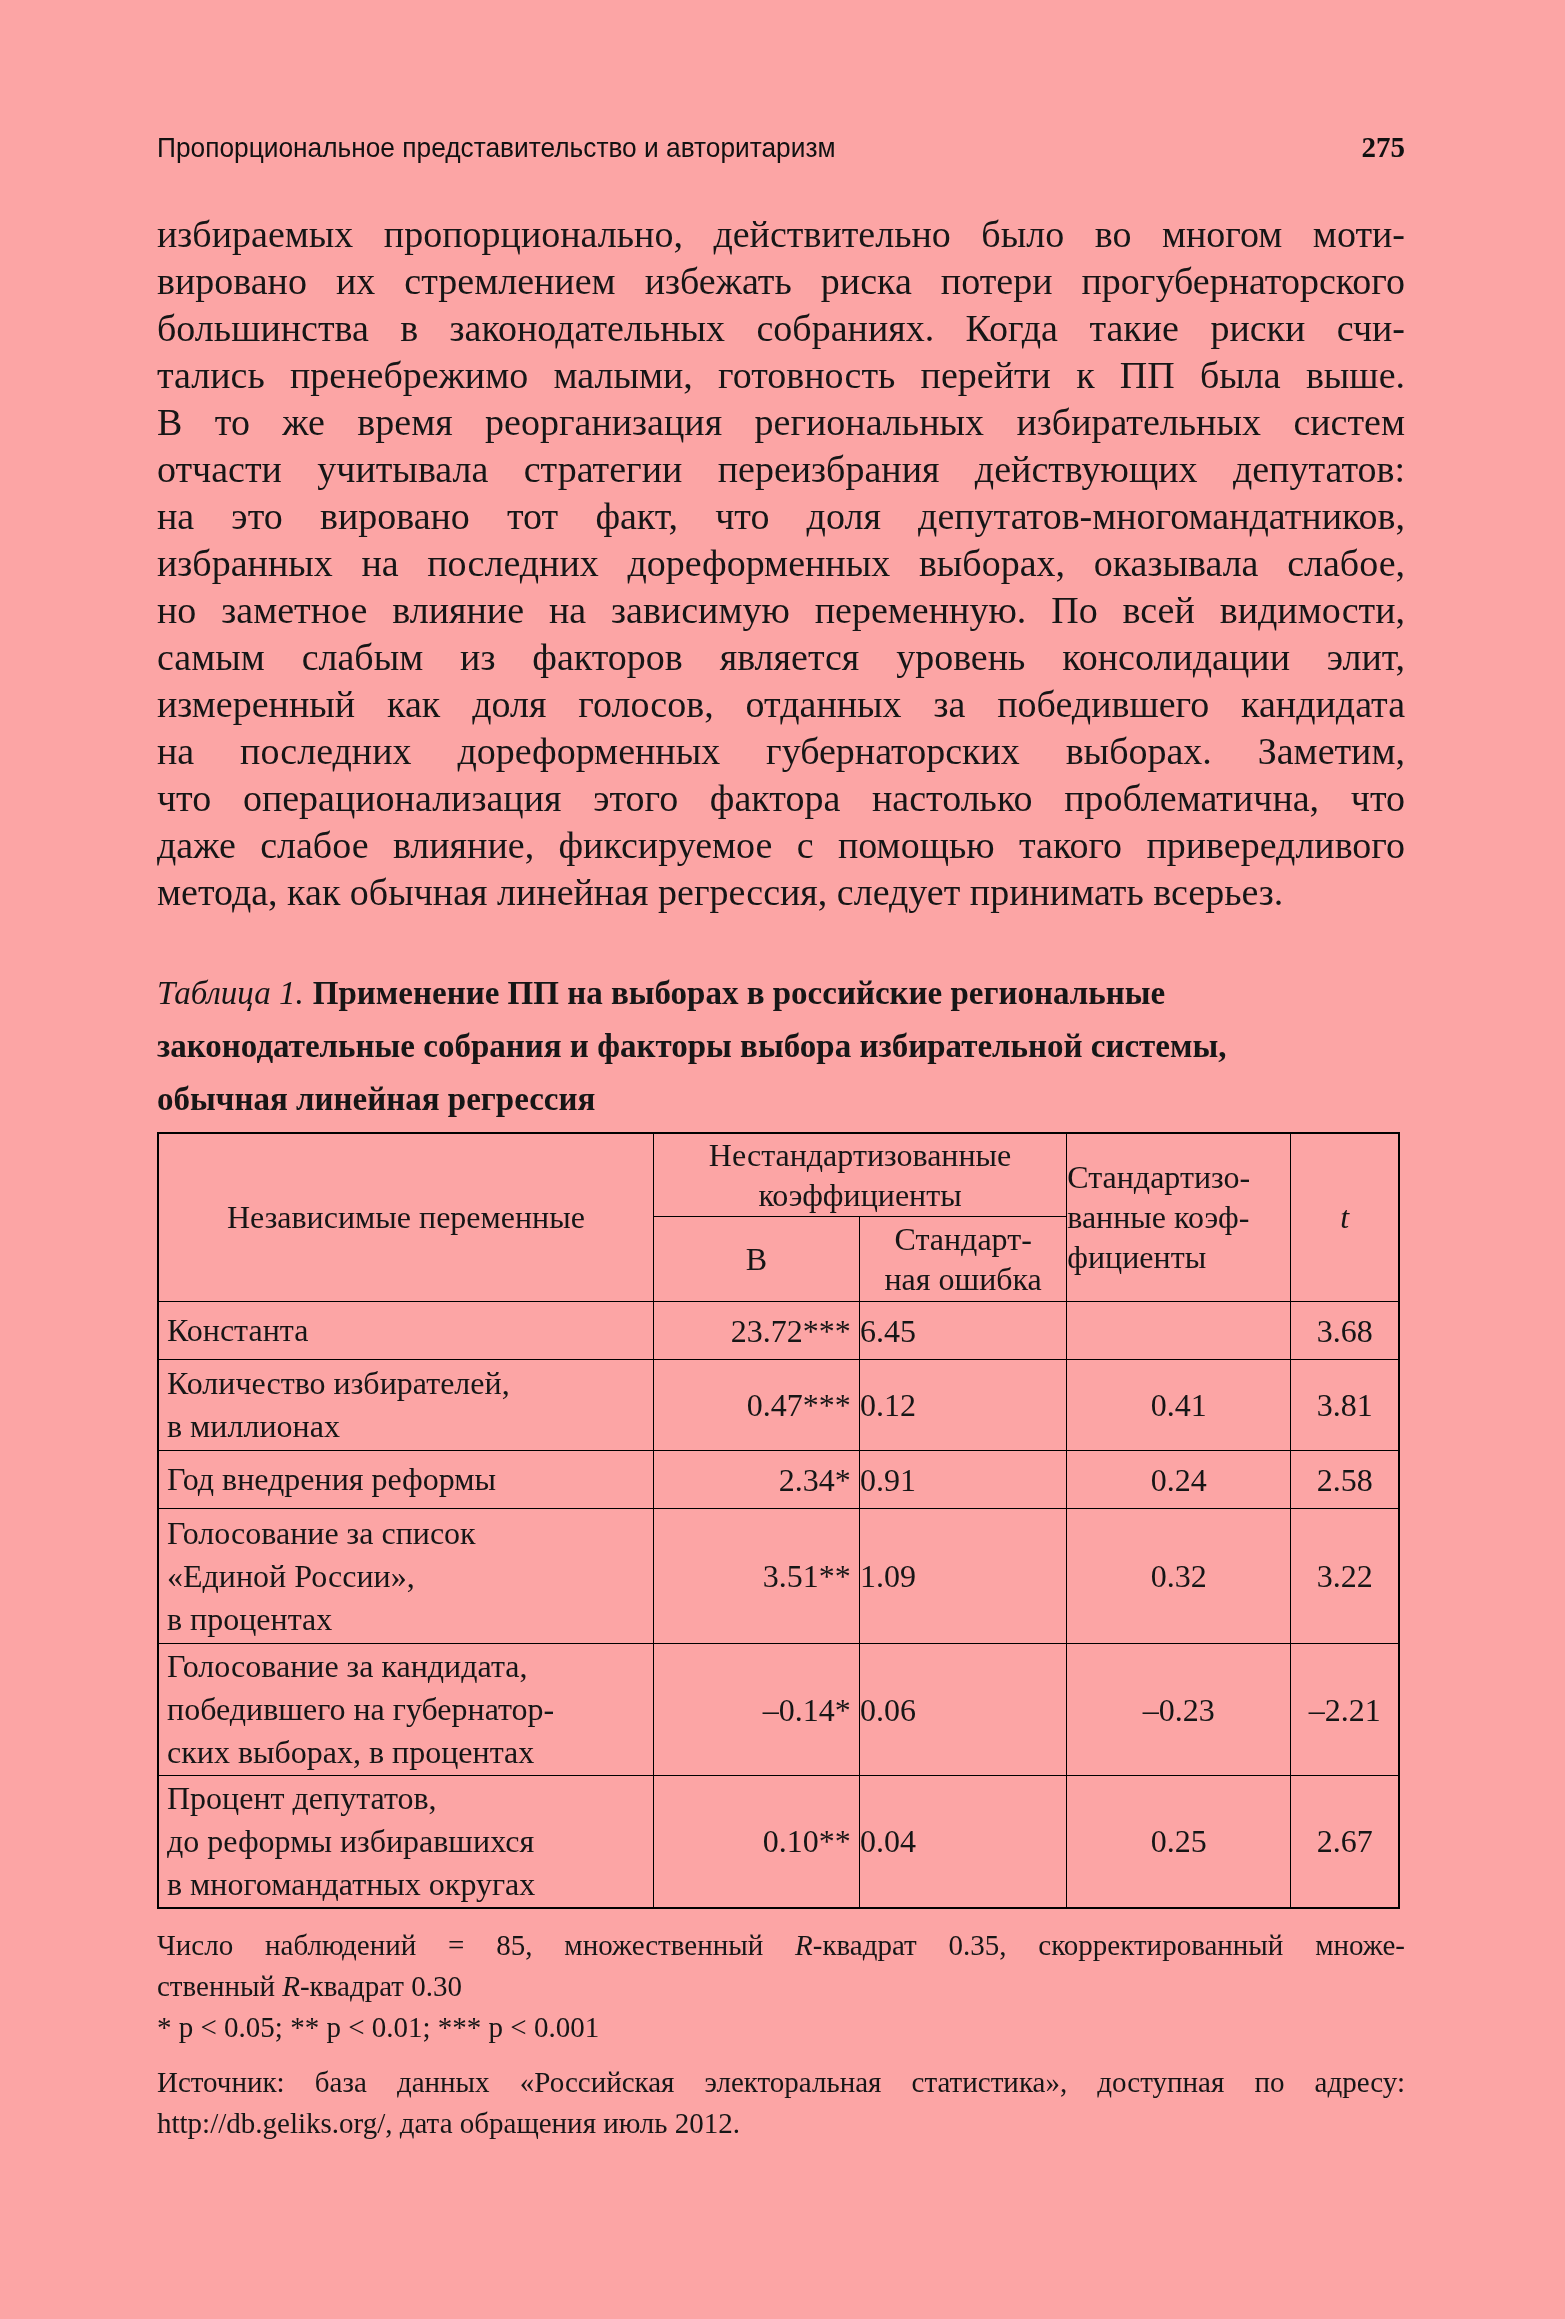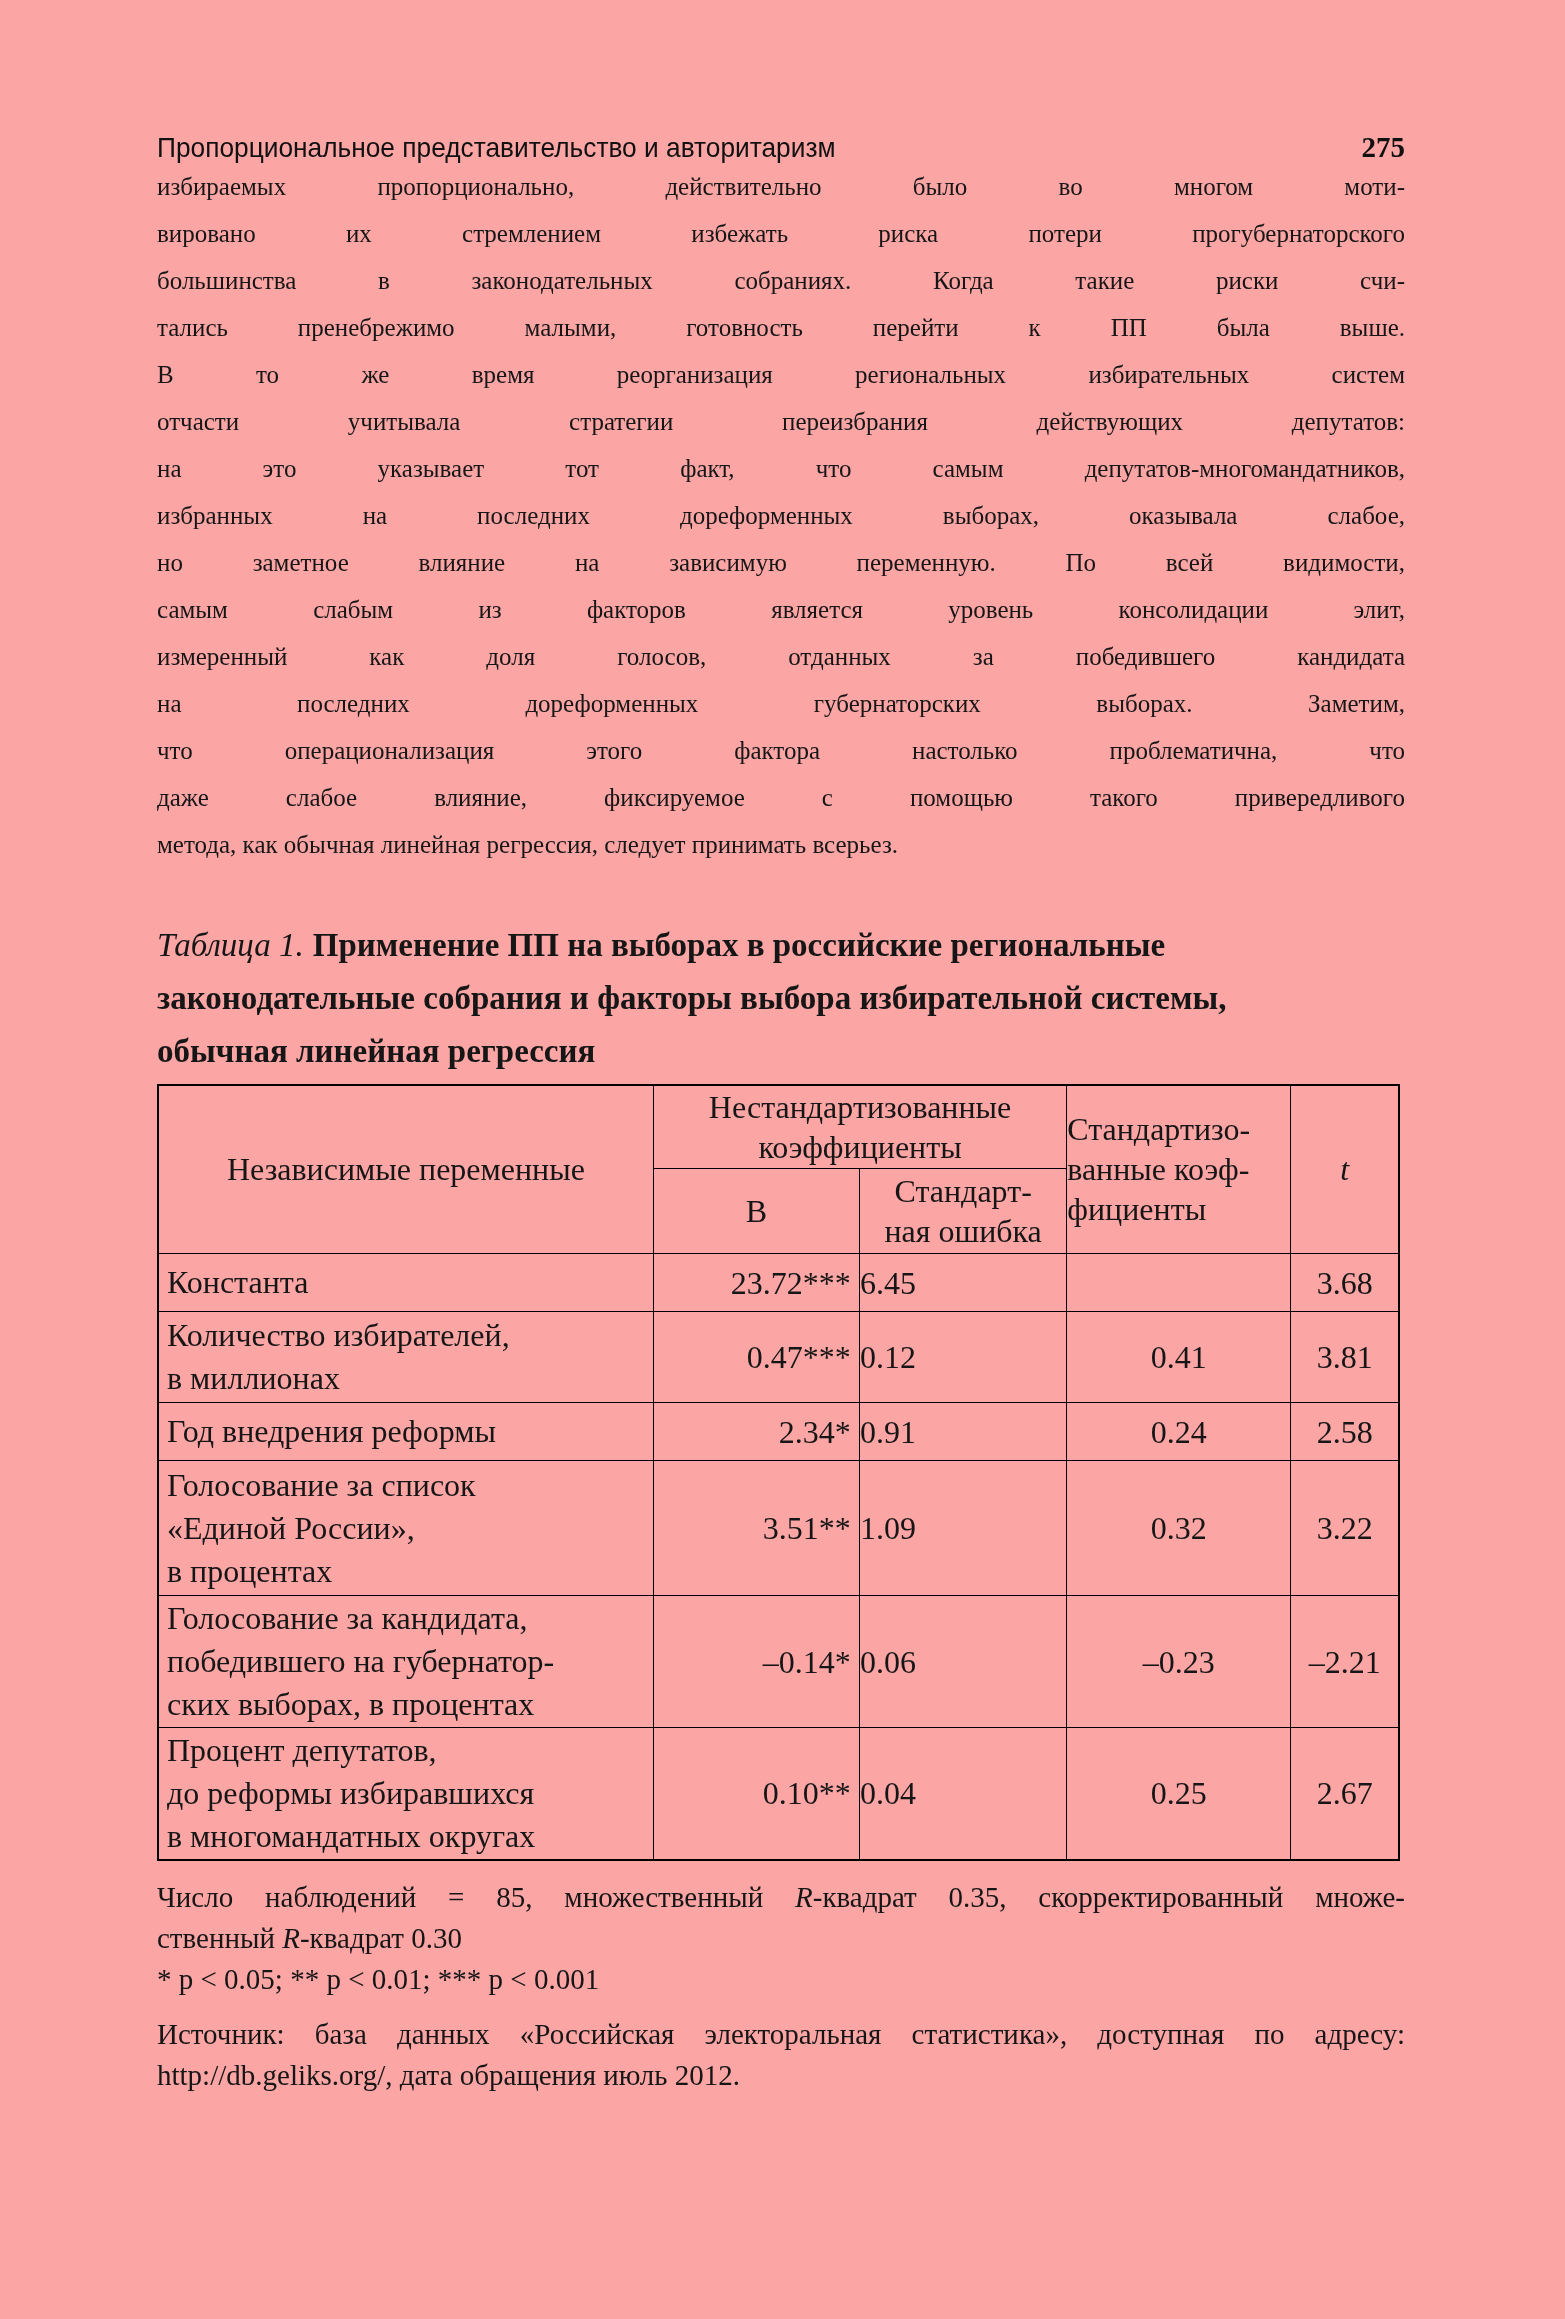--- a/index.html
+++ b/index.html
@@ -30,21 +30,21 @@
     line-height: 31px;
     color: #111;
   }
   .running-head .head-title { transform: scaleX(0.96); transform-origin: left center; }
   .running-head .page-num {
     font-family: "Liberation Serif", serif;
     font-weight: 700;
     font-size: 29px;
   }
   
-  .body-text { font-size: 25px; line-height: 47px; }
+  .body-text { margin-top: 48px; font-size: 38px; line-height: 47px; }
   .just { text-align: justify; text-align-last: justify; }
   .bl { white-space: normal; }
   
   .caption { margin-top: 51px; font-size: 33px; line-height: 53px; }
   .cap-label { font-style: italic; font-weight: 400; margin-right: 9.1px; }
   .cap-bold { font-weight: 700; }
   
   .reg-table {
     margin-top: 5.5px;
     border-collapse: collapse;
@@ -97,21 +97,21 @@
       <span class="page-num">275</span>
     </div>
 
     <div class="body-text">
       <div class="bl just">избираемых пропорционально, действительно было во многом моти-</div>
       <div class="bl just">вировано их стремлением избежать риска потери прогубернаторского</div>
       <div class="bl just">большинства в законодательных собраниях. Когда такие риски счи-</div>
       <div class="bl just">тались пренебрежимо малыми, готовность перейти к ПП была выше.</div>
       <div class="bl just">В то же время реорганизация региональных избирательных систем</div>
       <div class="bl just">отчасти учитывала стратегии переизбрания действующих депутатов:</div>
-      <div class="bl just">на это указывает тот факт, что самым депутатов-многомандатников,</div>
+      <div class="bl just">на это вировано тот факт, что доля депутатов-многомандатников,</div>
       <div class="bl just">избранных на последних дореформенных выборах, оказывала слабое,</div>
       <div class="bl just">но заметное влияние на зависимую переменную. По всей видимости,</div>
       <div class="bl just">самым слабым из факторов является уровень консолидации элит,</div>
       <div class="bl just">измеренный как доля голосов, отданных за победившего кандидата</div>
       <div class="bl just">на последних дореформенных губернаторских выборах. Заметим,</div>
       <div class="bl just">что операционализация этого фактора настолько проблематична, что</div>
       <div class="bl just">даже слабое влияние, фиксируемое с помощью такого привередливого</div>
       <div class="bl">метода, как обычная линейная регрессия, следует принимать всерьез.</div>
     </div>
 

